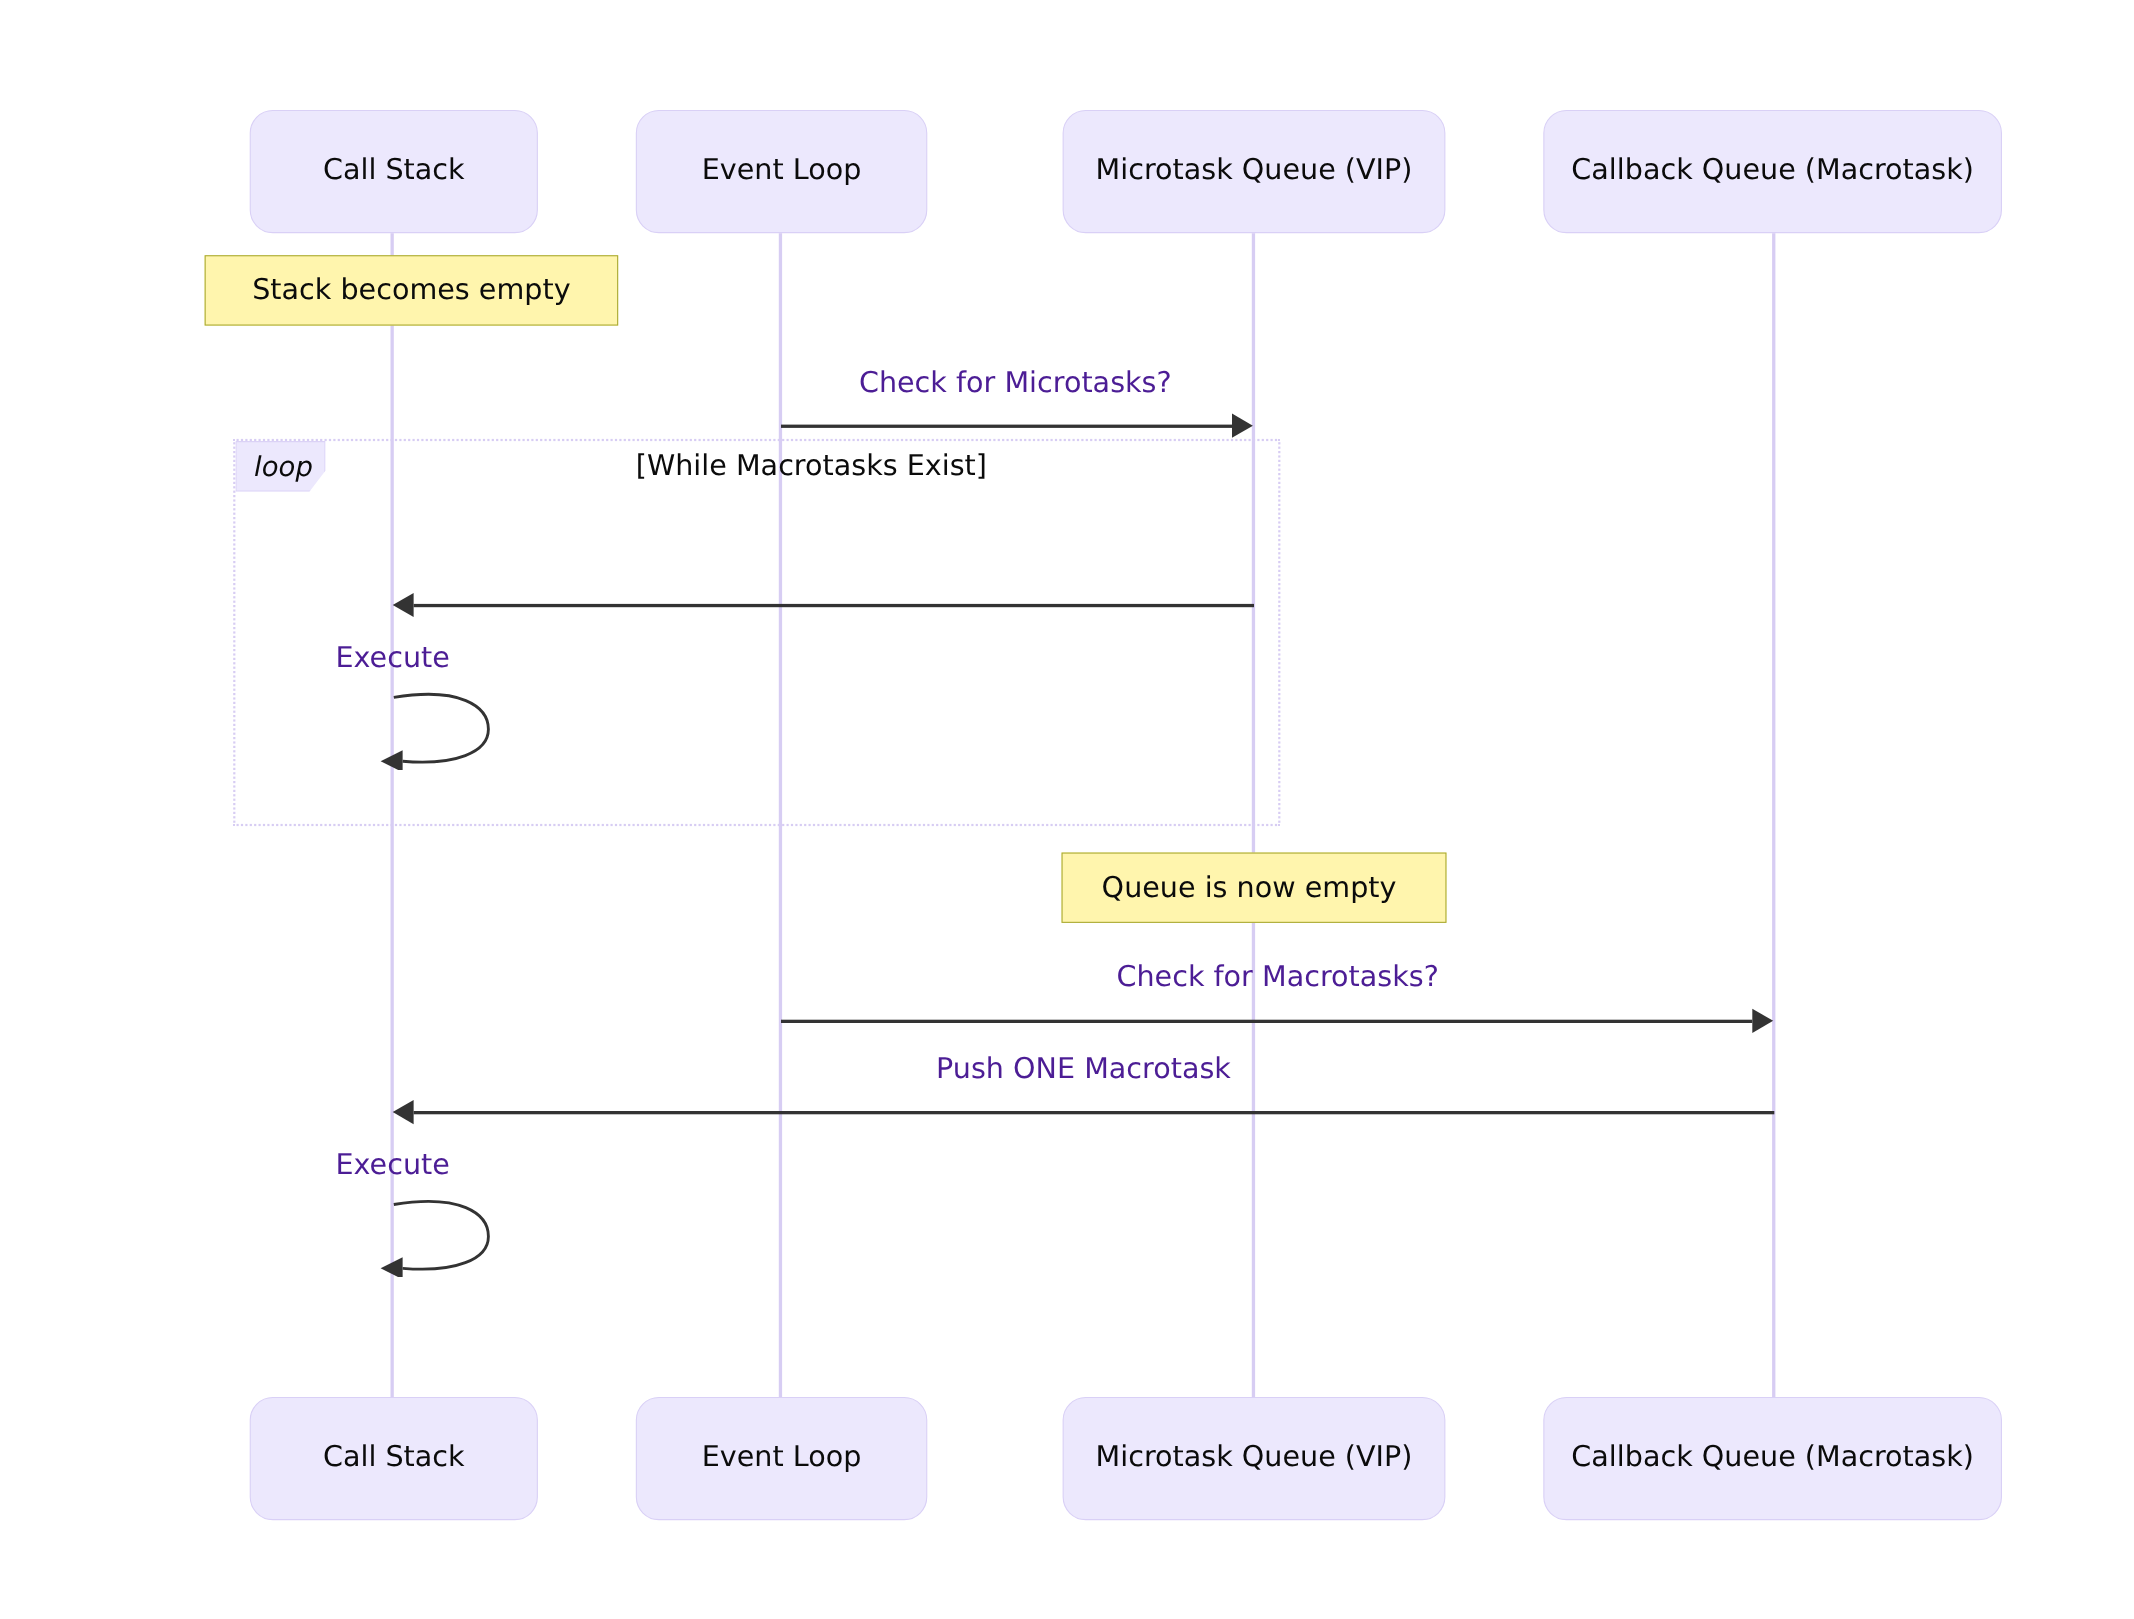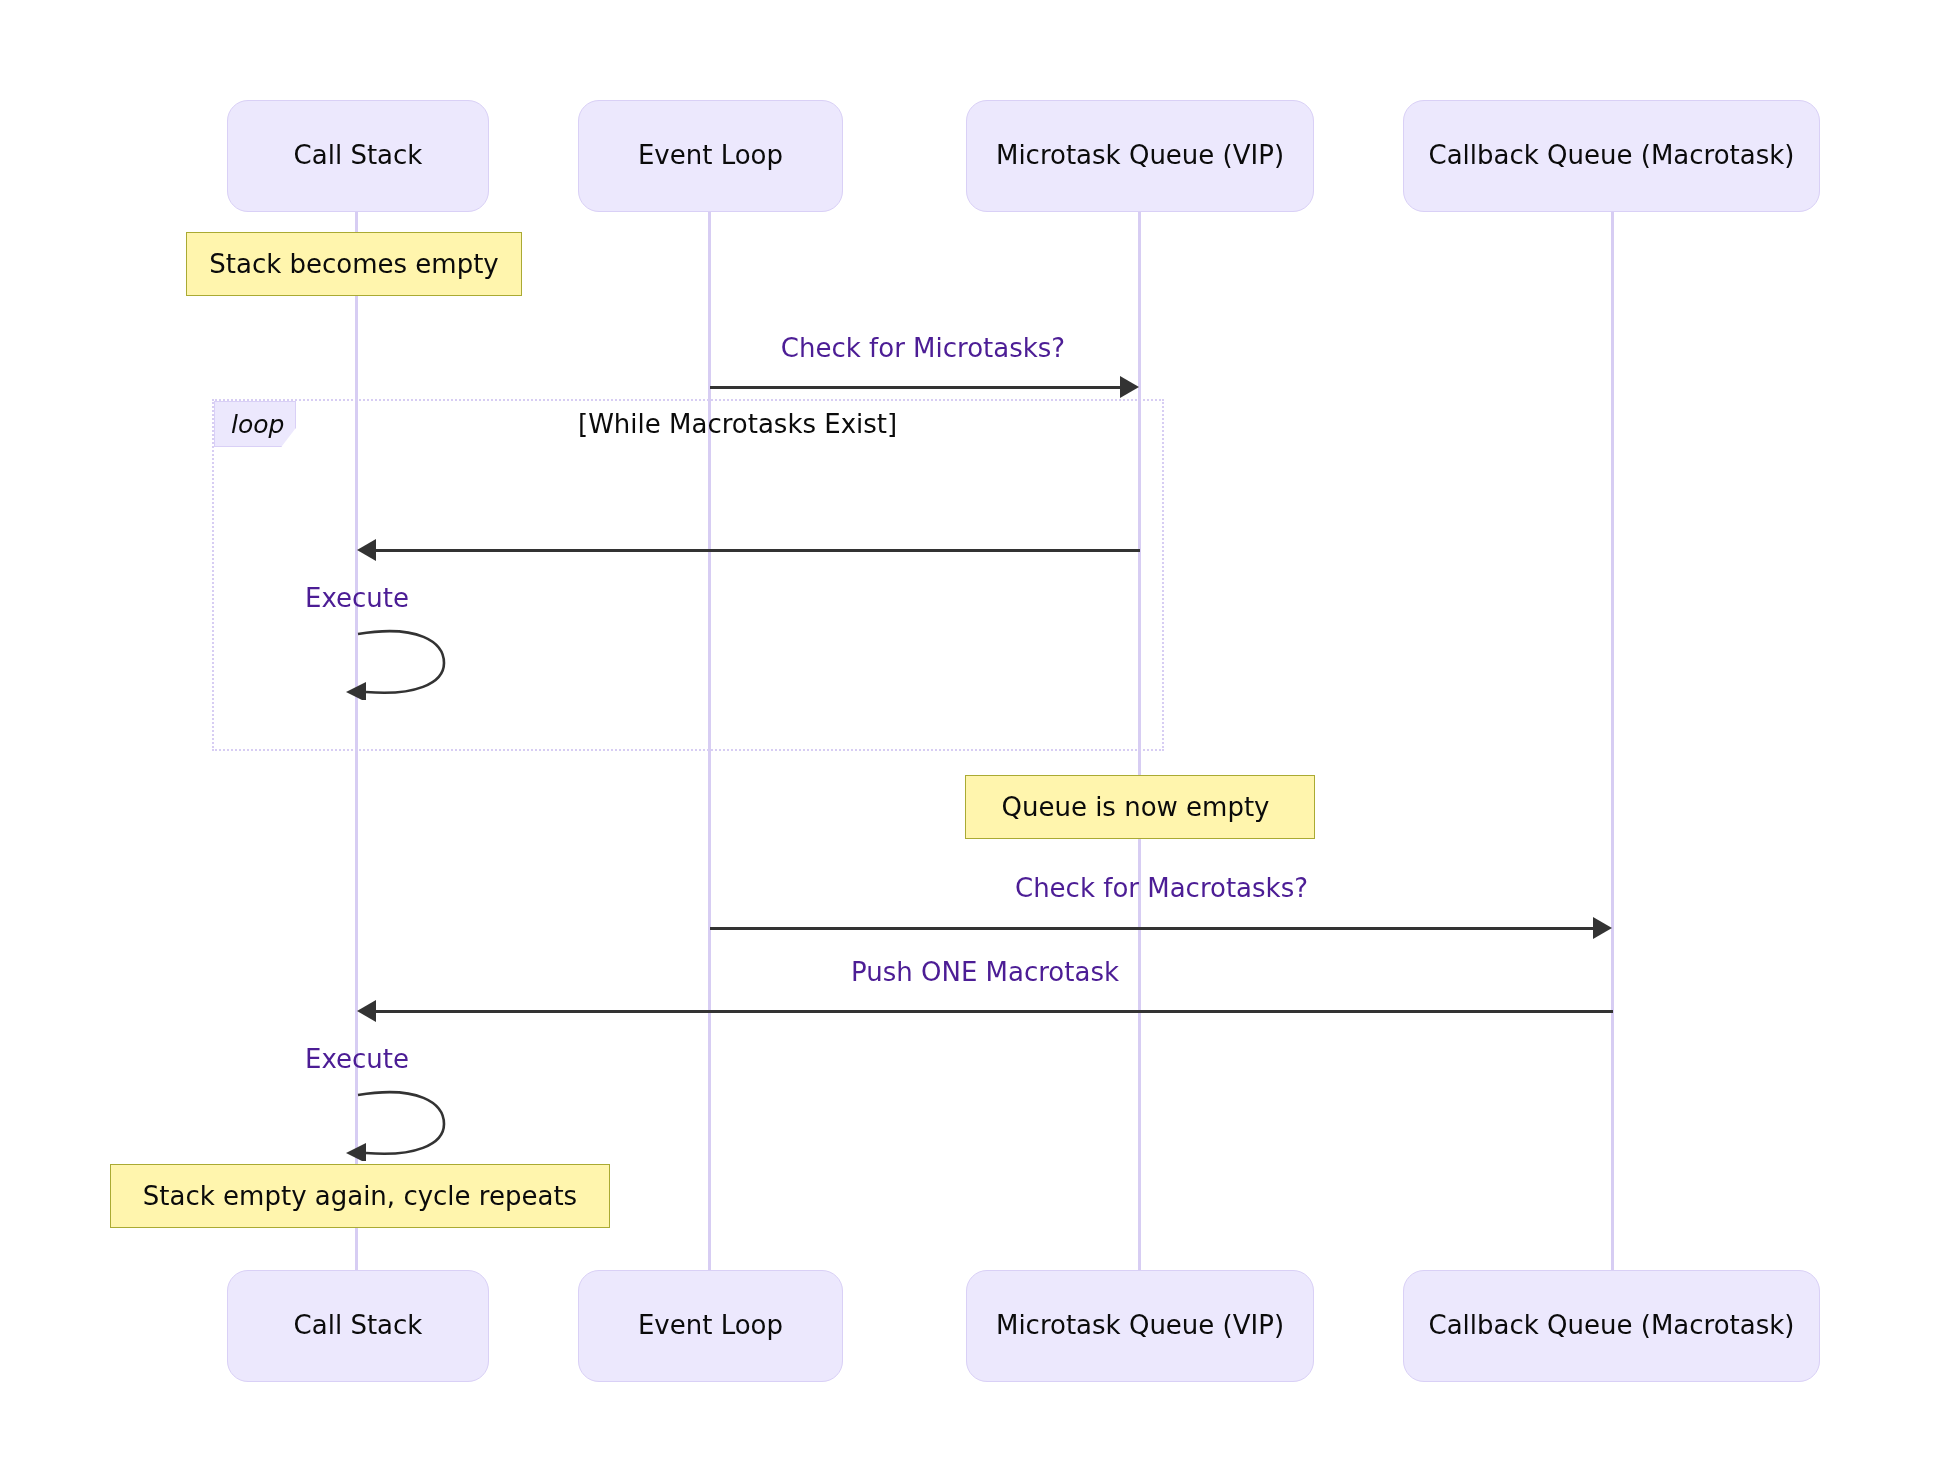--- a/index.html
+++ b/index.html
@@ -63,21 +63,21 @@
   <div class="participant" style="left:578px;top:100px;width:265px;height:112px;">
     <span>Event Loop</span>
   </div>
   <div class="participant" style="left:966px;top:100px;width:348px;height:112px;">
     <span>Microtask Queue (VIP)</span>
   </div>
   <div class="participant" style="left:1403px;top:100px;width:417px;height:112px;">
     <span>Callback Queue (Macrotask)</span>
   </div>
 
-  <div class="note" style="left:186px;top:232px;width:336px;height:64px;">
+  <div class="note" style="left:186px;top:232px;width:376px;height:64px;">
     <span>Stack becomes empty</span>
   </div>
 
   <div class="msg-label" style="left:708px;top:333px;width:430px;">
     <span>Check for Microtasks?</span>
   </div>
   <div class="msg-line" style="left:710px;top:386px;width:410px;"></div>
   <div class="arrowhead arrow-right" style="left:1120px;top:376px;"></div>
 
   <div class="loopbox" style="left:212px;top:399px;width:952px;height:352px;"></div>
@@ -120,23 +120,20 @@
   <div class="msg-label" style="left:305px;top:1044px;">
     <span>Execute</span>
   </div>
   <div class="selfloop" style="left:340px;top:1087px;width:120px;height:74px;">
     <svg width="120" height="74" viewBox="0 0 120 74">
       <path d="M 18 8 C 78 -2 104 16 104 37 C 104 58 74 70 26 66" fill="none" stroke="#333333" stroke-width="2.6"></path>
       <polygon points="26,56 26,76 6,66" fill="#333333"></polygon>
     </svg>
   </div>
 
-  <div class="note" style="left:110px;top:1164px;width:500px;height:64px;">
-    <span>Stack empty again, cycle repeats</span>
-  </div>
 
   <div class="participant" style="left:227px;top:1270px;width:262px;height:112px;">
     <span>Call Stack</span>
   </div>
   <div class="participant" style="left:578px;top:1270px;width:265px;height:112px;">
     <span>Event Loop</span>
   </div>
   <div class="participant" style="left:966px;top:1270px;width:348px;height:112px;">
     <span>Microtask Queue (VIP)</span>
   </div>

